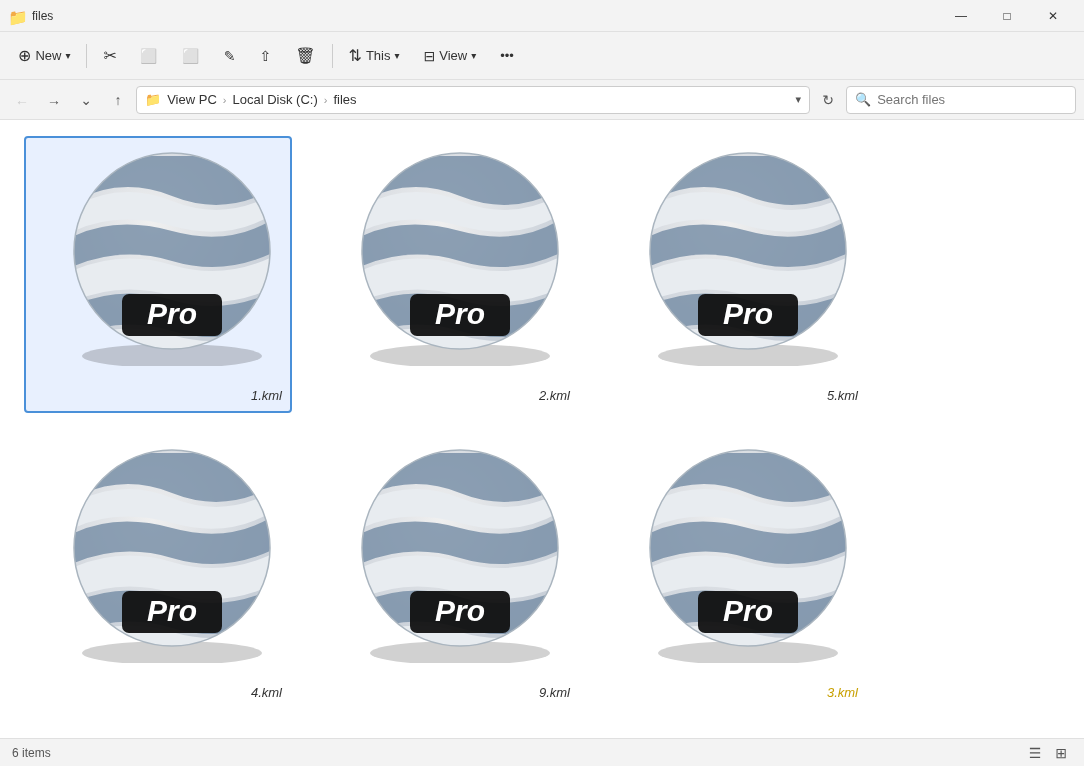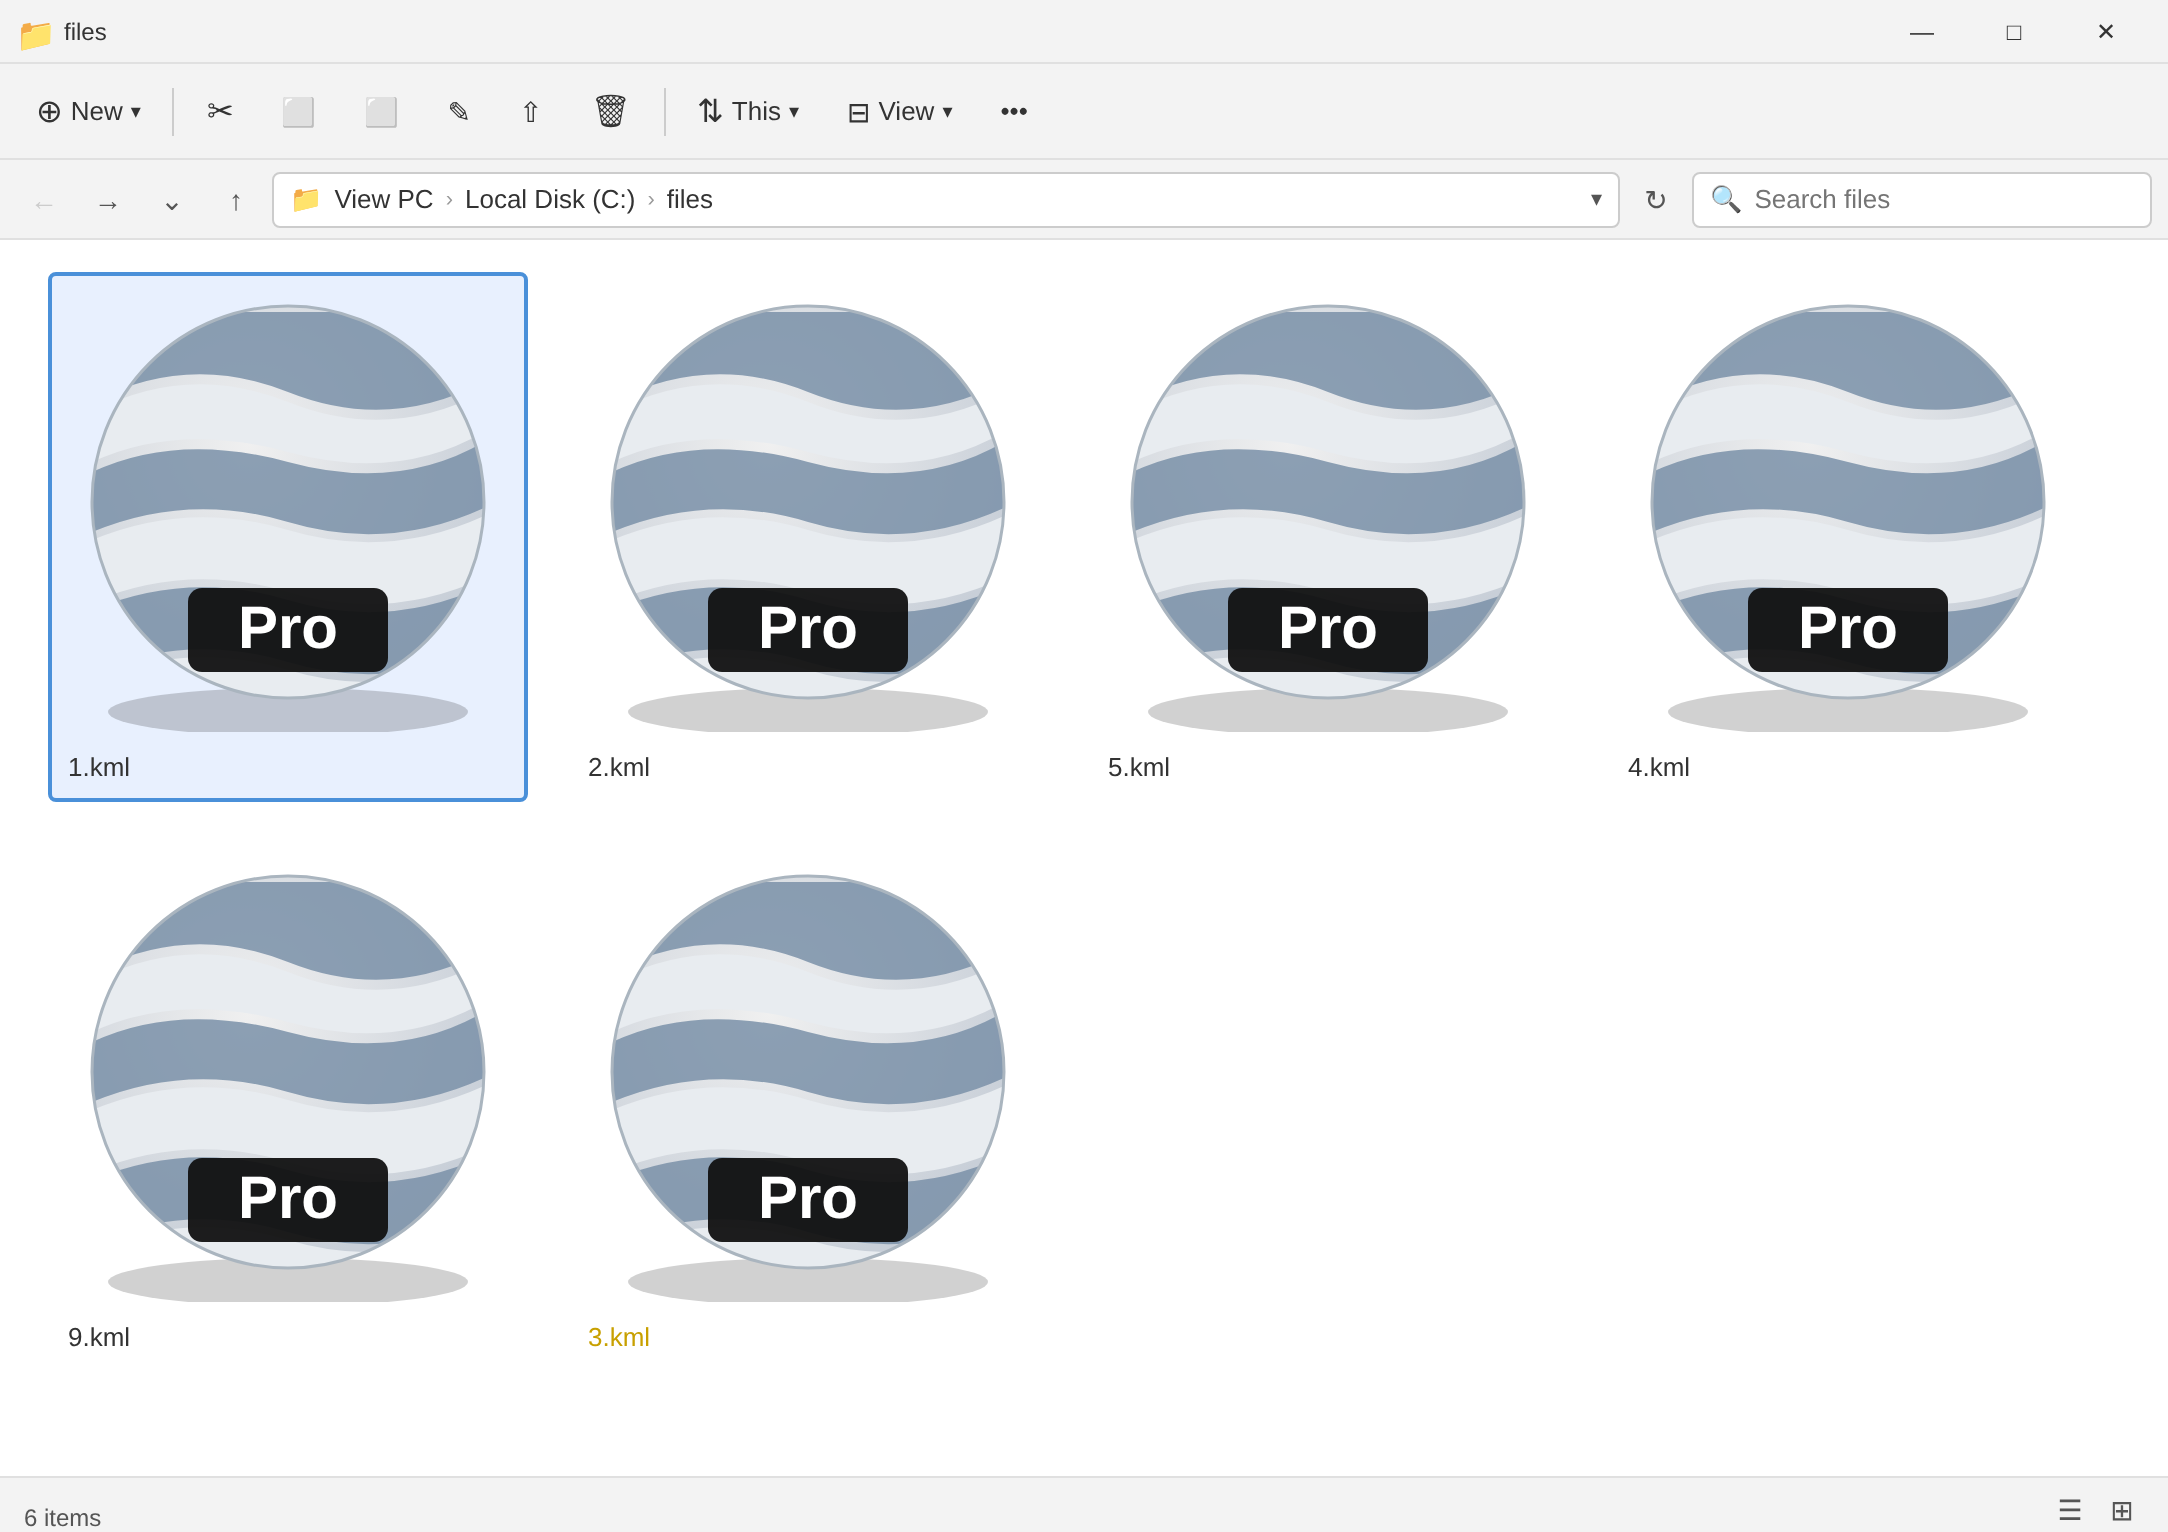--- a/index.html
+++ b/index.html
@@ -169,55 +169,56 @@
       padding: 16px 24px;
     }
     .file-grid {
       display: flex;
       flex-wrap: wrap;
       gap: 20px;
     }
     .file-item {
       display: flex;
       flex-direction: column;
-      align-items: flex-start;
-      width: 240px;
+      align-items: flex-end;
+      width: 268px;
       padding: 8px;
       border-radius: 4px;
       cursor: pointer;
       border: 2px solid transparent;
+      font-style: italic;
     }
     .file-item.selected {
       background: #e8f0fe;
       border: 2px solid #4a90d9;
     }
     .file-icon-wrap {
       width: 220px;
       height: 220px;
       position: relative;
     }
     .kml-icon {
       width: 220px;
       height: 220px;
     }
     .file-name {
       font-size: 13px;
       color: #333;
-      margin-top: 10px;
+      margin-top: 22px;
       text-align: center;
     }
     .file-name.accent { color: #c8a000; }
 
     
     .status-bar {
       background: #f3f3f3;
       border-top: 1px solid #e0e0e0;
       height: 28px;
       display: flex;
-      align-items: flex-end;
+      align-items: center;
       justify-content: space-between;
       padding: 0 12px;
     }
     .status-text {
       font-size: 12px;
       color: #555;
     }
     .view-icons {
       display: flex;
       gap: 4px;

